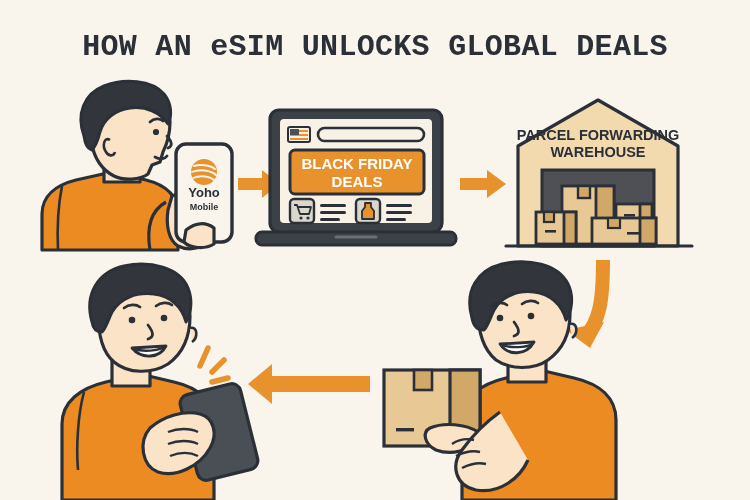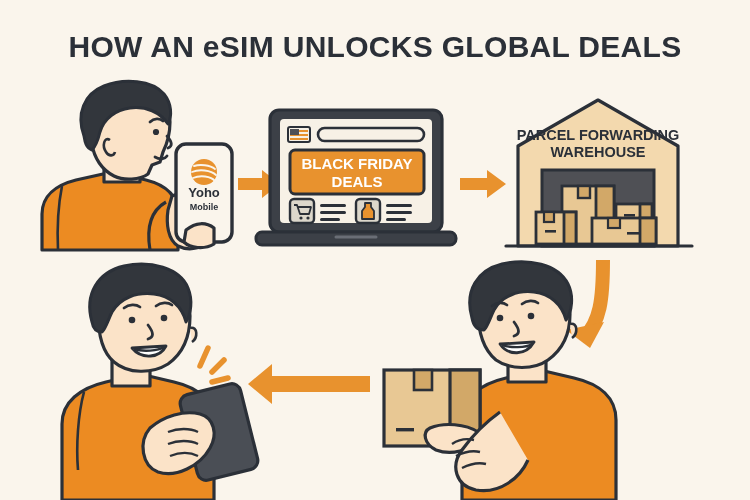--- a/index.html
+++ b/index.html
@@ -13,21 +13,21 @@
   #stage svg.layer { position:absolute; top:0; left:0; width:750px; height:500px; }
 
   .page-title {
     position:absolute;
     top:30px; left:0; width:750px;
     text-align:center;
     font-size:30px;
     font-weight:bold;
     letter-spacing:0.3px;
     color:#2B3038;
-    font-family:Liberation Sans, sans-serif;
+    font-family:Liberation Mono, monospace;
   }
 
   .svgtext {
     font-family:"Liberation Sans", sans-serif;
     font-weight:bold;
     fill:#2B3038;
   }
   .banner-text {
     font-family:"Liberation Sans", sans-serif;
     font-weight:bold;

